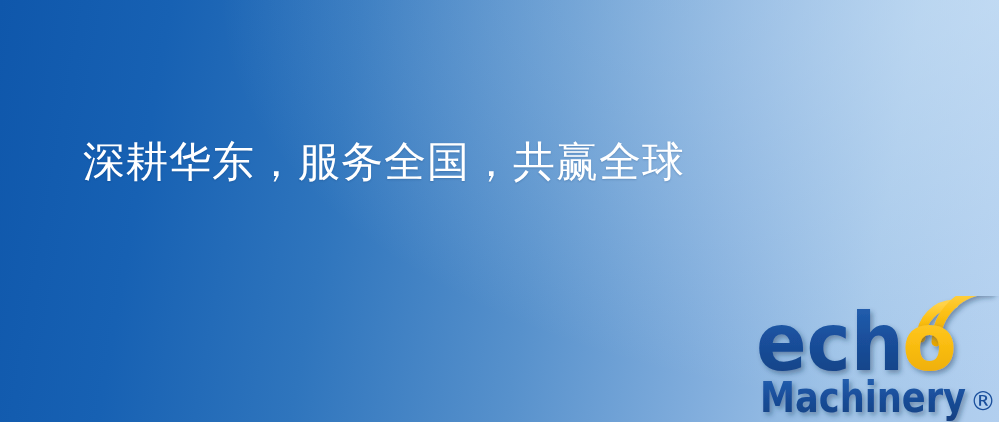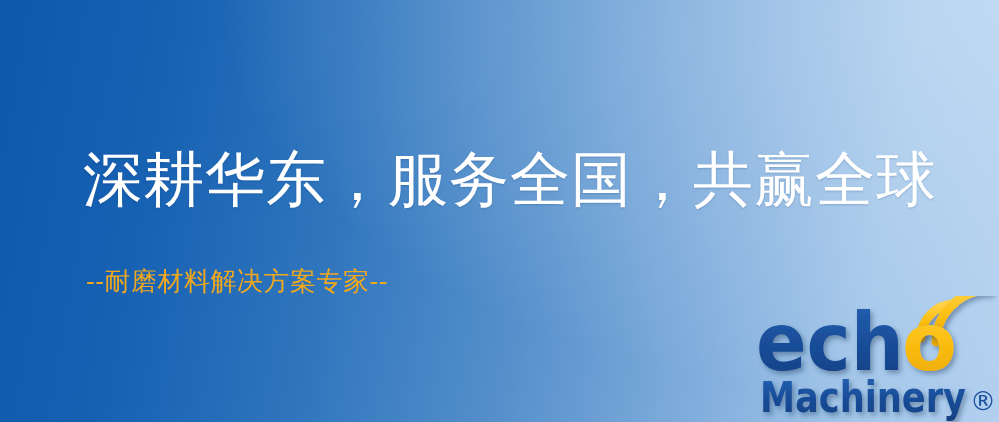--- a/index.html
+++ b/index.html
@@ -36,23 +36,23 @@
         rgba(210,230,248,0.55) 0%,
         rgba(210,230,248,0.25) 35%,
         rgba(210,230,248,0.0) 65%);
     pointer-events: none;
   }
 
   
   .headline {
     position: absolute;
     left: 83px;
-    top: 148px;
+    top: 140px;
     font-family: "DejaVu Serif", "Liberation Serif", serif;
-    font-size: 60px;
+    font-size: 42px;
     line-height: 1.05;
     color: #ffffff;
     white-space: nowrap;
     letter-spacing: 1px;
     text-shadow: 0 1px 2px rgba(10,50,100,0.22);
   }
 
   
   .subtitle {
     position: absolute;
@@ -80,21 +80,20 @@
 </style>
 </head>
 <body>
 
 <div id="banner">
 
   <div id="banner-glow"></div>
 
   <div class="headline">深耕华东，服务全国，共赢全球</div>
 
-  <div class="subtitle">--耐磨材料解决方案专家--</div>
 
   <div id="logo">
     <svg width="251" height="126" viewBox="0 0 251 126" xmlns="http://www.w3.org/2000/svg">
       <defs>
         <filter id="logoShadow" x="-25%" y="-25%" width="160%" height="160%">
           <feDropShadow dx="2.5" dy="3" stdDeviation="2.6" flood-color="#123457" flood-opacity="0.42"></feDropShadow>
         </filter>
         <linearGradient id="blueGrad" x1="0" y1="0" x2="0" y2="1">
           <stop offset="0%" stop-color="#2463b4"></stop>
           <stop offset="45%" stop-color="#1a4f9c"></stop>

